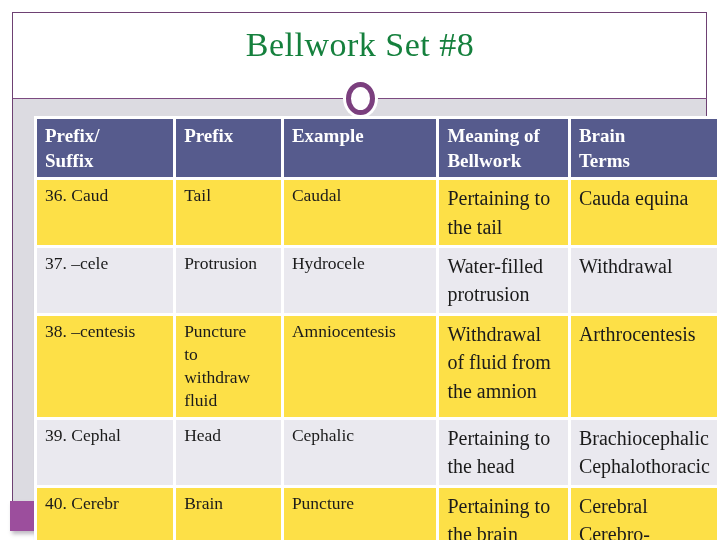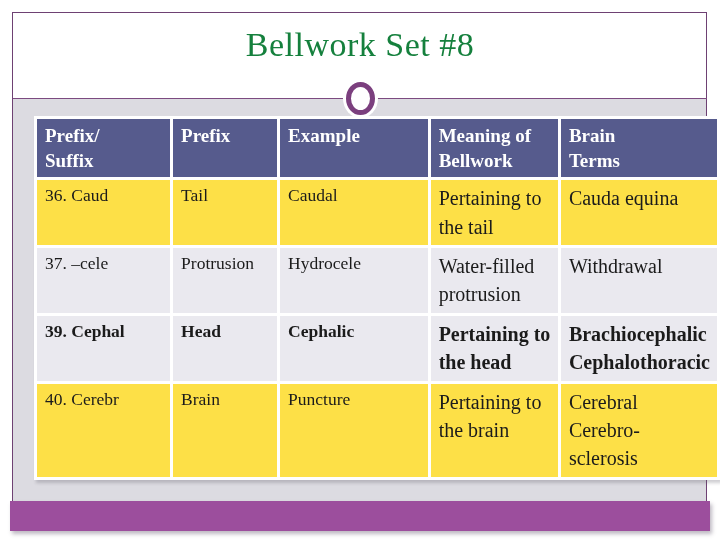--- a/index.html
+++ b/index.html
@@ -78,21 +78,21 @@
   }
   .slide-table td { color: #1b1b1b; }
   .row-dark td  { background: #fde047; }
   .row-light td { background: #eae9ef; }
   td.big   { font-size: 17.5px; line-height: 1.32; }
   td.small { font-size: 20px; line-height: 1.42; }
 
   .c1 { width: 141px; } .c2 { width: 106px; } .c3 { width: 155px; }
   .c4 { width: 130px; } .c5 { width: 127px; }
   .h36 td { height: 52px; }  .h37 td { height: 57px; margin-left: 27px; }
-  .h38 td { height: 101px; } .h39 td { height: 52px; font-weight: bold; }
+  .h38 td { height: 101px; } .h39 td { height: 52px; }
   .h40 td { height: 73px; margin-top: 40px; }
 </style>
 </head>
 <body>
 
 <div class="slide">
 
   <div class="frame">
     <div class="body-bg"></div>
   </div>
@@ -132,20 +132,32 @@
         <td class="small">Cauda equina</td>
       </tr>
       <tr class="row-light h37">
         <td class="big">37. –cele</td>
         <td class="big">Protrusion</td>
         <td class="big">Hydrocele</td>
         <td class="small">Water-filled
 protrusion</td>
         <td class="small">Withdrawal</td>
       </tr>
+      <tr class="row-dark h38">
+        <td class="big">38. –centesis</td>
+        <td class="big">Puncture
+to
+withdraw
+fluid</td>
+        <td class="big">Amniocentesis</td>
+        <td class="small">Withdrawal
+of fluid from
+the amnion</td>
+        <td class="small">Arthrocentesis</td>
+      </tr>
       <tr class="row-light h39">
         <td class="big">39. Cephal</td>
         <td class="big">Head</td>
         <td class="big">Cephalic</td>
         <td class="small">Pertaining to
 the head</td>
         <td class="small">Brachiocephalic
 Cephalothoracic</td>
       </tr>
       <tr class="row-dark h40">

